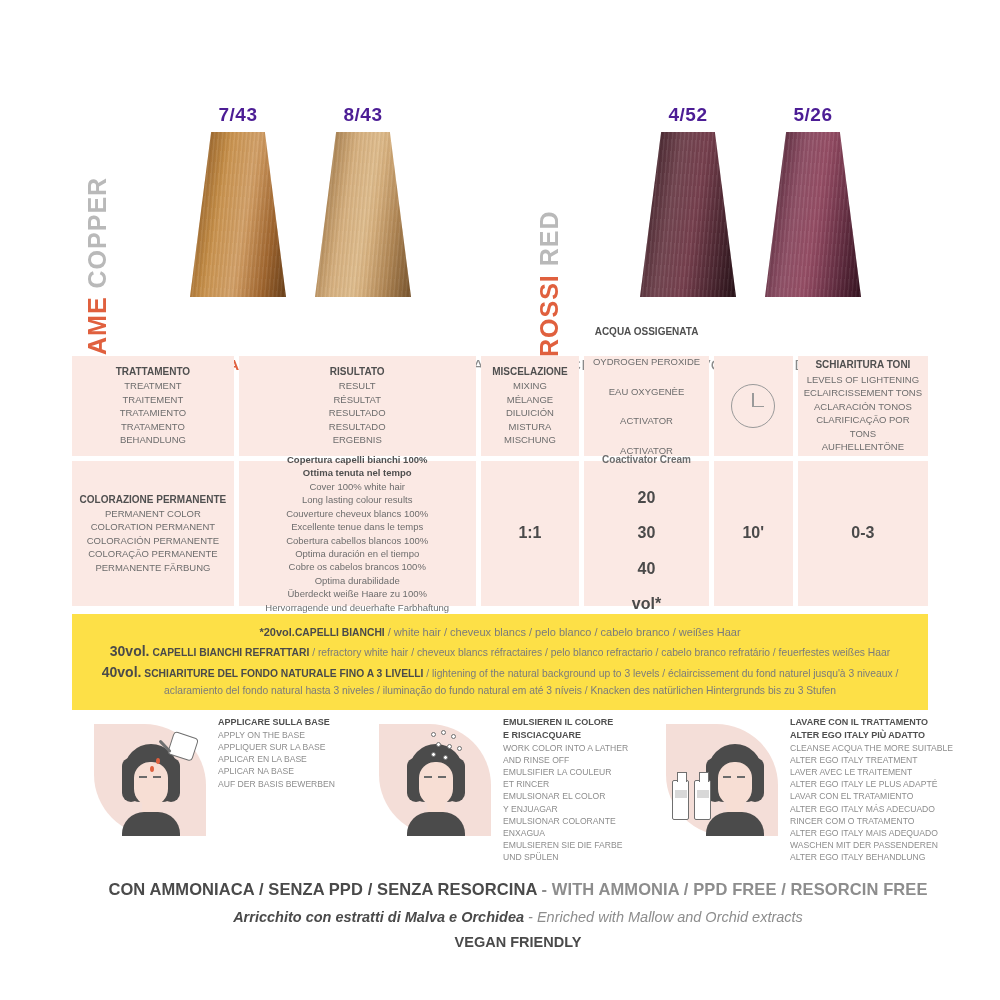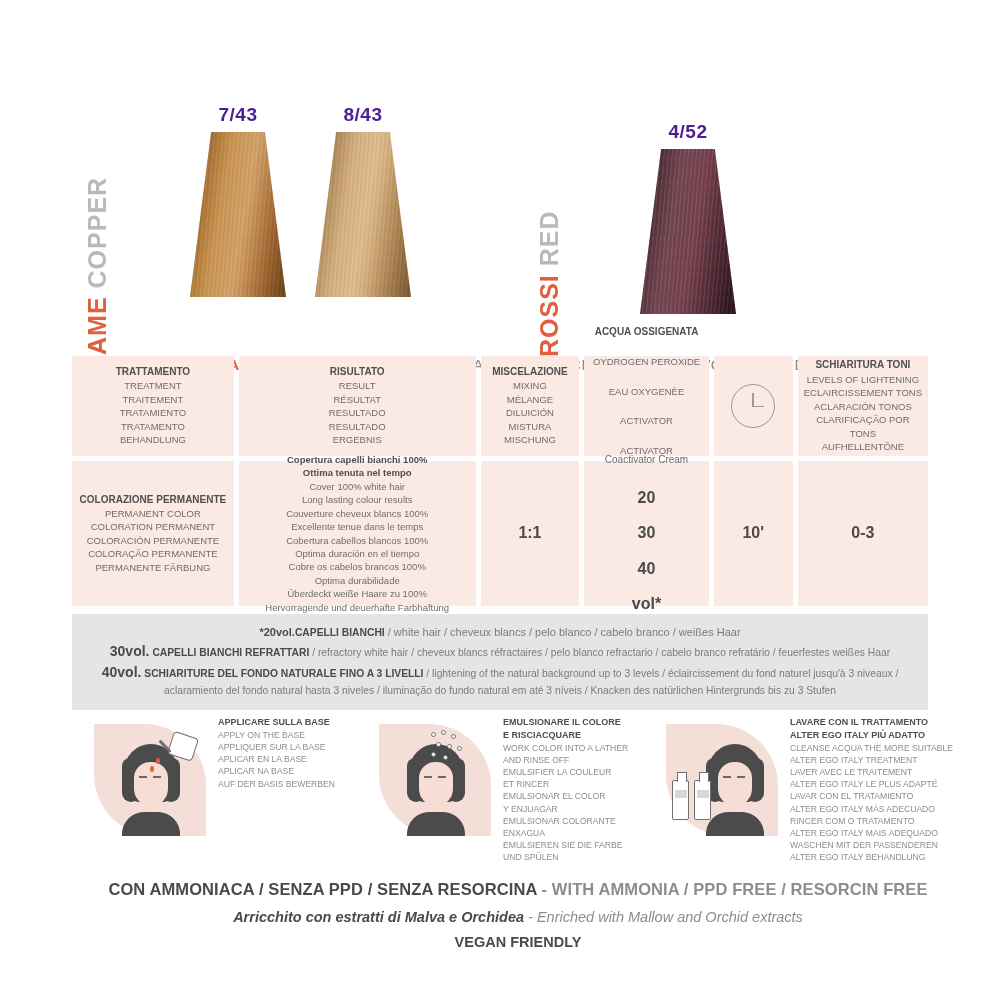--- a/index.html
+++ b/index.html
@@ -81,37 +81,37 @@
 
   .c-treat { width:164px; }
   .c-result { width:240px; }
   .c-mix { width:100px; }
   .c-perox { width:126px;gap:16px; }
   .c-clock { width:80px; }
   .c-light { width:132px; }
 
   .big { font-size:16px; font-weight:bold; color:#4a4a4a; }
   .vols { font-size:16px; font-weight:bold; color:#4a4a4a; line-height:1.22; }
-  .coact { font-size:10px; color:#6d6d6d; margin-bottom:4px; }
+  .coact { font-size:10px; color:#6d6d6d; margin-bottom:4px;font-weight:bold; }
   .tiny-title { font-weight:bold; font-size:9.5px; color:#4f4f4f; }
 
   .clock {
     width:44px; height:44px; border-radius:50%;
     border:1.6px solid #9a9a9a; position:relative;
   }
   .clock::before, .clock::after {
     content:""; position:absolute; background:#9a9a9a;
   }
   .clock::before { width:1.8px; height:14px; left:20px; top:8px; }
   .clock::after { width:11px; height:1.8px; left:21px; top:20.5px; }
 
   
   .notes {
     position:absolute; left:72px; top:614px; width:856px;
-    background:#e5e5e5; padding:10px 14px 12px 14px;
+    background:#fde047; padding:10px 14px 12px 14px;
     text-align:center; font-size:10.3px; color:#7b7b7b; line-height:1.5;
   }
   .notes .l1 { font-size:11px; }
   .notes .l1 b { color:#4a4a4a; }
   .notes .lbig { font-size:14px; font-weight:bold; color:#4a4a4a; }
   .notes .bld { font-weight:bold; color:#4a4a4a; font-size:10.3px; }
 
   
   .steps { position:absolute; left:72px; top:706px; width:880px; height:155px; }
   .step { position:absolute; top:0; }
@@ -220,28 +220,35 @@
     </div>
 
     <div class="swatch" style="left:315px; top:44px;">
       <div class="code">8/43</div>
       <div class="cone" style="background:linear-gradient(100deg,#ab7b43 0%,#cc9e64 28%,#dcb784 52%,#c5945a 78%,#a0703c 100%);">
         <div class="grain"></div>
           <div class="shade"></div>
       </div>
     </div>
 
-    <div class="swatch" style="left:640px; top:44px;margin-top:17px;">
+    <div class="swatch" style="left:640px; top:44px;">
       <div class="code">4/52</div>
       <div class="cone" style="background:linear-gradient(100deg,#3a1b24 0%,#5a2935 30%,#6d3342 55%,#4f2430 80%,#34171f 100%);">
         <div class="grain"></div>
           <div class="shade"></div>
       </div>
     </div>
 
+    <div class="swatch" style="left:765px; top:44px;">
+      <div class="code">5/26</div>
+      <div class="cone" style="background:linear-gradient(100deg,#4c1f31 0%,#7a354e 28%,#8d4059 52%,#6a2c43 78%,#47182a 100%);">
+        <div class="grain"></div>
+          <div class="shade"></div>
+      </div>
+    </div>
   </div>
 
   <div class="app-line">
     <b>APPLICAZIONE</b><span> / APPLICATION / APPLICATION / SOLICITUD / APLICATIVO / ANWENDUNG: </span><span class="tail">10'</span>
   </div>
 
   <div class="tbl">
 
     <div class="row r1">
       <div class="cell c-treat">
@@ -396,21 +403,21 @@
             <i style="left:10px; top:0px;"></i>
           <i style="left:20px; top:4px;"></i>
             <i style="left:5px; top:12px;"></i>
           <i style="left:16px; top:14px;"></i>
             <i style="left:26px; top:16px;"></i>
           <i style="left:0px; top:22px;"></i>
             <i style="left:12px; top:25px;"></i>
         </div>
       </div>
       <div class="txt">
-        <div class="hdr">EMULSIONARE IL COLORE</div>
+        <div class="hdr">EMULSIEREN IL COLORE</div>
         <div class="hdr">E RISCIACQUARE</div>
         <div>WORK COLOR INTO A LATHER</div>
         <div>AND RINSE OFF</div>
         <div>EMULSIFIER LA COULEUR</div>
         <div>ET RINCER</div>
         <div>EMULSIONAR EL COLOR</div>
         <div>Y ENJUAGAR</div>
         <div>EMULSIONAR COLORANTE</div>
         <div>ENXAGUA</div>
         <div>EMULSIEREN SIE DIE FARBE</div>

